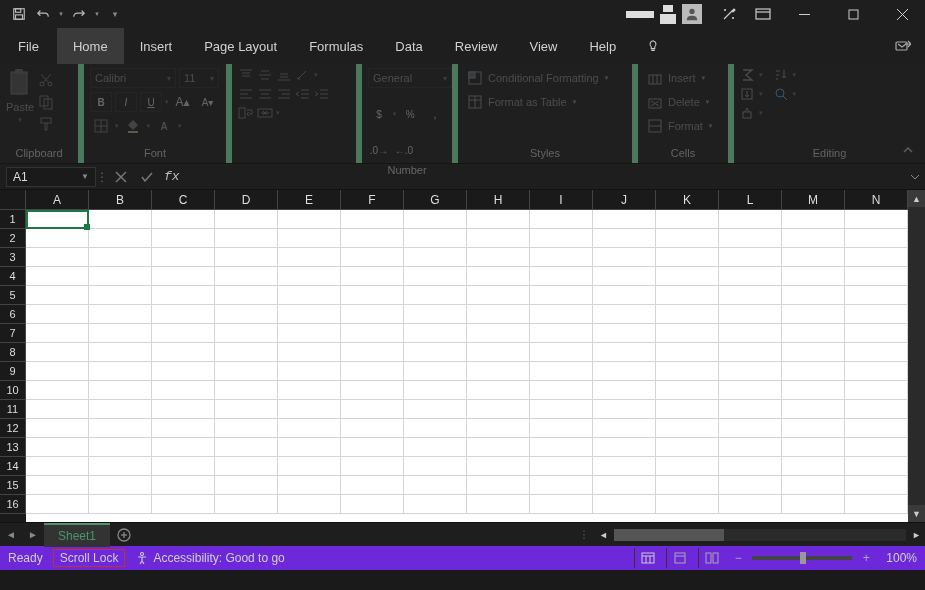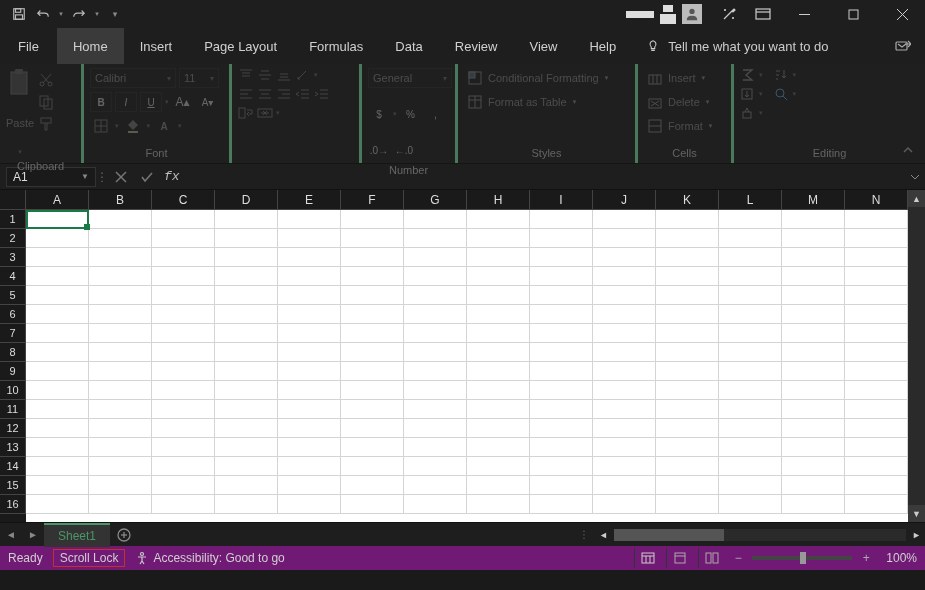--- a/index.html
+++ b/index.html
@@ -23,24 +23,24 @@
 .winbtn svg{width:11px;height:11px;}
 
 .menubar { height: 36px; background: #1e1e1e; display: flex; align-items: stretch; }
 .menu-item { padding: 0 16px; display: flex; align-items: center; font-size: 13px; color: #d0d0d0; }
 .menu-item.file { padding: 0 18px; }
 .menu-item.active { background: #3a3a3a; }
 .menu-tell { display:flex;align-items:center;gap:8px; padding:0 14px; color:#ccc; font-size:13px;}
 .menu-share { margin-left:auto; width:45px; display:flex;align-items:center;justify-content:center;color:#aaa;}
 
 .ribbon { height: 100px; background: #262626; display: flex; position:relative; border-bottom:1px solid #111;}
-.rgroup { border-right: 3px solid #86efac; display:flex;flex-direction:column; }
+.rgroup { border-right: 6px solid #86efac; display:flex;flex-direction:column; }
 .rgroup-body { flex:1; display:flex; padding:4px 6px; gap:4px; }
 .rgroup-label { height:20px; text-align:center; font-size:11px; color:#bbb; display:flex;align-items:center;justify-content:center;}
-.rcol { display:flex;flex-direction:column;gap:19px;}
+.rcol { display:flex;flex-direction:column;gap:3px;}
 .rrow { display:flex;gap:3px;align-items:center;}
 .ribbon-disabled { opacity: 0.45; }
 .smallbox{width:22px;height:20px;border:1px solid #333;display:flex;align-items:center;justify-content:center;font-size:10px;}
 .combo { height:20px; border:1px solid #333; display:flex;align-items:center;padding:0 4px;font-size:11px;color:#888;justify-content:space-between;}
 .combo .dd{font-size:8px;color:#666;}
 .longbtn{display:flex;align-items:center;gap:6px;height:20px;padding:0 4px;color:#888;font-size:11px;}
 .collapse-btn{position:absolute;right:8px;bottom:4px;width:18px;height:18px;display:flex;align-items:center;justify-content:center;color:#999;}
 
 .formula-bar { height: 26px; background: #1e1e1e; display:flex;align-items:center;border-bottom:1px solid #111;}
 .name-box { width: 90px; height: 20px; margin-left:6px; background:#1a1a1a; border:1px solid #333; display:flex;align-items:center;padding:0 6px;font-size:12px;color:#ddd;justify-content:space-between;}
@@ -66,21 +66,21 @@
 .vscroll .track{flex:1;}
 .hscroll-track{flex:1;height:12px;background:#2a2a2a;margin:0 2px;position:relative;}
 .hscroll-thumb{position:absolute;left:0;width:110px;height:12px;background:#555;}
 
 .sheet-tabs { height:24px; background:#1e1e1e; display:flex;align-items:center;border-top:1px solid #111;}
 .st-nav{width:22px;height:22px;display:flex;align-items:center;justify-content:center;color:#888;font-size:10px;}
 .sheet-tab{height:24px;padding:0 14px;display:flex;align-items:center;font-size:12px;background:#333;color:#4a9668;border-top:2px solid #4a9668;}
 .add-sheet{width:28px;display:flex;align-items:center;justify-content:center;color:#888;}
 .tab-split{margin-left:auto;margin-right:6px;color:#666;font-size:10px;}
 
-.statusbar{height:24px;background:#701a75;display:flex;align-items:center;padding:0 8px;gap:10px;font-size:12px;color:#d0d0d0;}
+.statusbar{height:24px;background:#6d28d9;display:flex;align-items:center;padding:0 8px;gap:10px;font-size:12px;color:#d0d0d0;}
 .sl-box{border:1.5px solid #c23030;padding:1px 6px;}
 .acc{display:flex;align-items:center;gap:4px;}
 .status-right{margin-left:auto;display:flex;align-items:center;gap:6px;}
 .viewbtn{width:26px;height:20px;display:flex;align-items:center;justify-content:center;color:#aaa;border-left:1px solid #333;}
 .zoom-slider{width:100px;height:4px;background:#444;position:relative;}
 .zoom-thumb{position:absolute;left:48px;top:-4px;width:6px;height:12px;background:#999;}
 .zoom-sign{width:16px;text-align:center;color:#aaa;}
 </style>
 </head>
 <body>
@@ -162,21 +162,20 @@
   <div class="menu-item">Page Layout</div>
   <div class="menu-item">Formulas</div>
   <div class="menu-item">Data</div>
   <div class="menu-item">Review</div>
   <div class="menu-item">View</div>
   <div class="menu-item">Help</div>
   <div class="menu-tell">
     <svg width="14" height="14" viewBox="0 0 16 16" fill="none" stroke="#ccc" stroke-width="1.2">
         <path d="M8 2 A4 4 0 0 1 10 9 L10 11 L6 11 L6 9 A4 4 0 0 1 8 2 Z M6 13 L10 13"></path>
       </svg>
-    <span>Tell me what you want to do</span>
   </div>
   <div class="menu-share">
       <svg width="16" height="14" viewBox="0 0 16 14" fill="none" stroke="#aaa" stroke-width="1.2">
         <rect x="1" y="3" width="11" height="8" rx="1"></rect>
         <path d="M3 5 L7 8 L11 5"></path>
         <path d="M13 2 L16 5 L13 8 M16 5 H10"></path>
       </svg>
     </div>
 </div>
 

